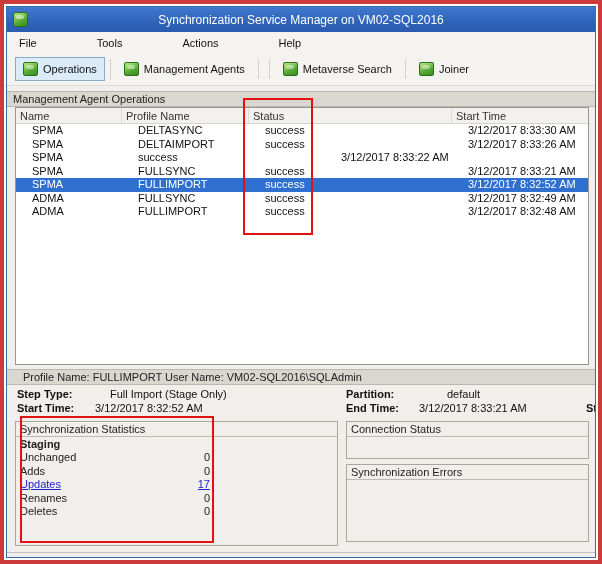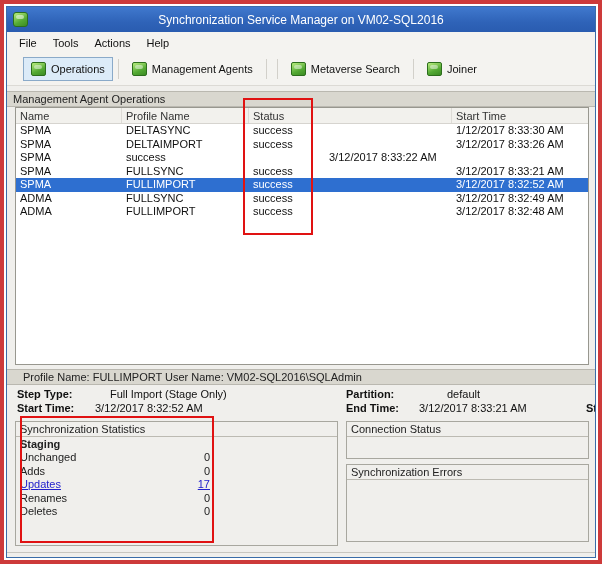--- a/index.html
+++ b/index.html
@@ -17,27 +17,27 @@
               display:flex; align-items:center; justify-content:center;
               color:#fff; font-size:12px; }
   .app-icon { position:absolute; left:6px; top:5px; width:15px; height:15px; border-radius:3px;
               background:linear-gradient(150deg,#a8e273 10%,#54aa34 60%,#3c8c24);
               border:1px solid #2c6e1c; }
   .app-icon::after { content:""; position:absolute; left:2px; top:2px; width:8px; height:4px;
               background:rgba(255,255,255,.5); border-radius:2px; }
 
   
   .menubar { position:absolute; top:25px; left:0; right:0; height:21px; background:#f4f3f0;
-             display:flex; align-items:center; padding-left:4px; font-size:11px; color:#111; }
+             display:flex; align-items:center; padding-left:4px; font-size:11px; color:#111;gap:44px; }
   .menu-item { padding:3px 8px; cursor:default; }
 
   
   .toolbar { position:absolute; top:46px; left:0; right:0; height:33px; background:#f4f3f0;
              border-bottom:1px solid #dcdad5; display:flex; align-items:center;
-             padding-left:16px; font-size:11px; color:#111; }
+             padding-left:8px; font-size:11px; color:#111; }
   .tbtn { display:flex; align-items:center; gap:5px; padding:4px 7px; border:1px solid transparent; }
   .tbtn.selected { background:#dcebf8; border-color:#8aaac9; }
   .tb-sep { width:1px; height:20px; background:#d2d0ca; margin:0 5px; }
   .tb-icon { width:15px; height:14px; border-radius:2px; position:relative;
              background:linear-gradient(155deg,#a8e273 10%,#53a933 60%,#3b8b23);
              border:1px solid #2c6e1c; }
   .tb-icon::after { content:""; position:absolute; left:2px; top:2px; width:8px; height:4px;
              background:rgba(255,255,255,.45); border-radius:2px; }
 
   
@@ -46,21 +46,21 @@
                  font-size:11px; line-height:14px; padding-left:6px; color:#222; }
 
   
   .listview { position:absolute; top:100px; left:8px; width:574px; height:258px;
               background:#fff; border:1px solid #98978f; }
   .lv-head { display:flex; height:16px; background:#f2f1ed; border-bottom:1px solid #d6d4cf;
              font-size:11px; color:#333; }
   .lv-hcell { padding:1px 4px; line-height:14px; border-right:1px solid #dddbd6; overflow:hidden; white-space:nowrap; }
   .c0 { width:106px; } .c1 { width:127px; } .c2 { width:203px; } .c3 { flex:1; border-right:none; }
   .lv-row { display:flex; height:13.5px; font-size:11px; line-height:13px; color:#111; }
-  .lv-cell { padding:0 4px; overflow:hidden; white-space:nowrap; }
+  .lv-cell { padding:0 16px; overflow:hidden; white-space:nowrap; }
   .lv-row.selected { background:#2e6fd0; color:#fff; }
 
   
   .details-bar { position:absolute; top:362px; left:0; right:0; height:16px; background:#d9d7cf;
                  border-top:1px solid #bab8b0; border-bottom:1px solid #bab8b0;
                  font-size:11px; line-height:14px; padding-left:16px; color:#222; }
 
   
   .info { position:absolute; top:381px; left:0; right:0; height:30px; font-size:11px; color:#111; }
   .info .lbl { position:absolute; font-weight:bold; }
@@ -140,21 +140,21 @@
         <div class="lv-hcell c0">Name</div>
         <div class="lv-hcell c1">Profile Name</div>
         <div class="lv-hcell c2">Status</div>
         <div class="lv-hcell c3">Start Time</div>
       </div>
 
       <div class="lv-row">
         <div class="lv-cell c0">SPMA</div>
         <div class="lv-cell c1">DELTASYNC</div>
         <div class="lv-cell c2">success</div>
-        <div class="lv-cell c3">1/12/2017 8:33:30 AM</div>
+        <div class="lv-cell c3">3/12/2017 8:33:30 AM</div>
       </div>
       <div class="lv-row">
         <div class="lv-cell c0">SPMA</div>
         <div class="lv-cell c1">DELTAIMPORT</div>
         <div class="lv-cell c2">success</div>
         <div class="lv-cell c3">3/12/2017 8:33:26 AM</div>
       </div>
       <div class="lv-row">
         <div class="lv-cell c0">SPMA</div>
         <div class="lv-cell c2">success</div>

